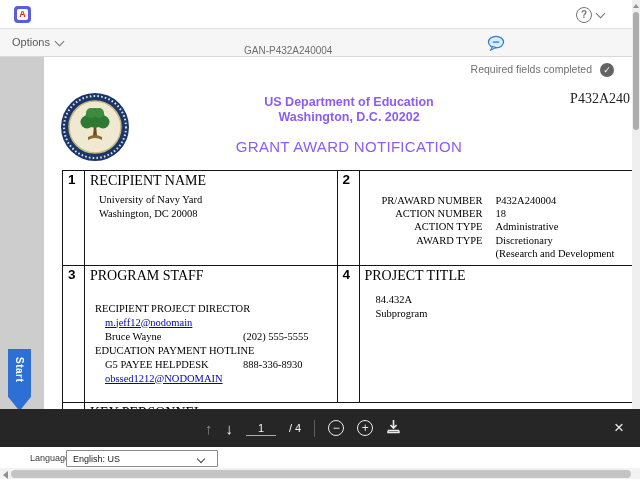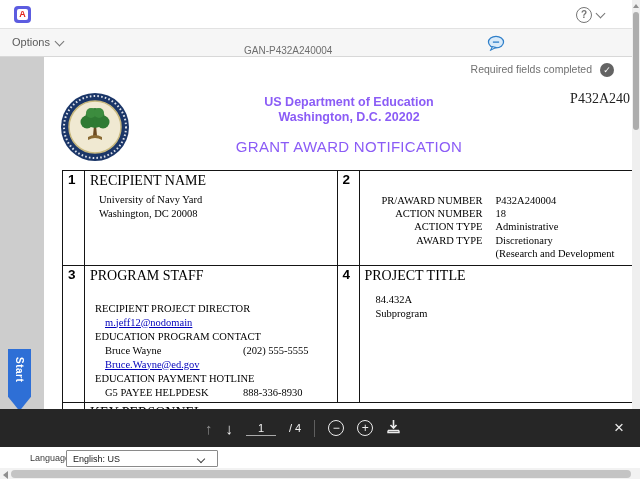--- a/index.html
+++ b/index.html
@@ -213,26 +213,24 @@
 
       <div class="cell" style="left:18px;top:207.5px;width:276px;height:139px;">
         <div class="numcol">
           <span class="boxnum">3</span>
         </div>
         <div class="boxlabel serif">PROGRAM STAFF</div>
         <div class="staff serif doc-text">
           <div class="role">RECIPIENT PROJECT DIRECTOR</div>
           <div class="email"><span>m.jeff12@nodomain</span></div>
 
-          <div class="role">EDUCATION PROGRAM CONTACT</div>
           <div class="nameline">
             <span>Bruce Wayne</span>
             <span class="phone">(202) 555-5555</span>
           </div>
-          <div class="email"><span>Bruce.Wayne@ed.gov</span></div>
 
           <div class="role">EDUCATION PAYMENT HOTLINE</div>
           <div class="nameline">
             <span>G5 PAYEE HELPDESK</span>
             <span class="phone">888-336-8930</span>
           </div>
           <div class="email"><span>obssed1212@NODOMAIN</span></div>
         </div>
       </div>
 

